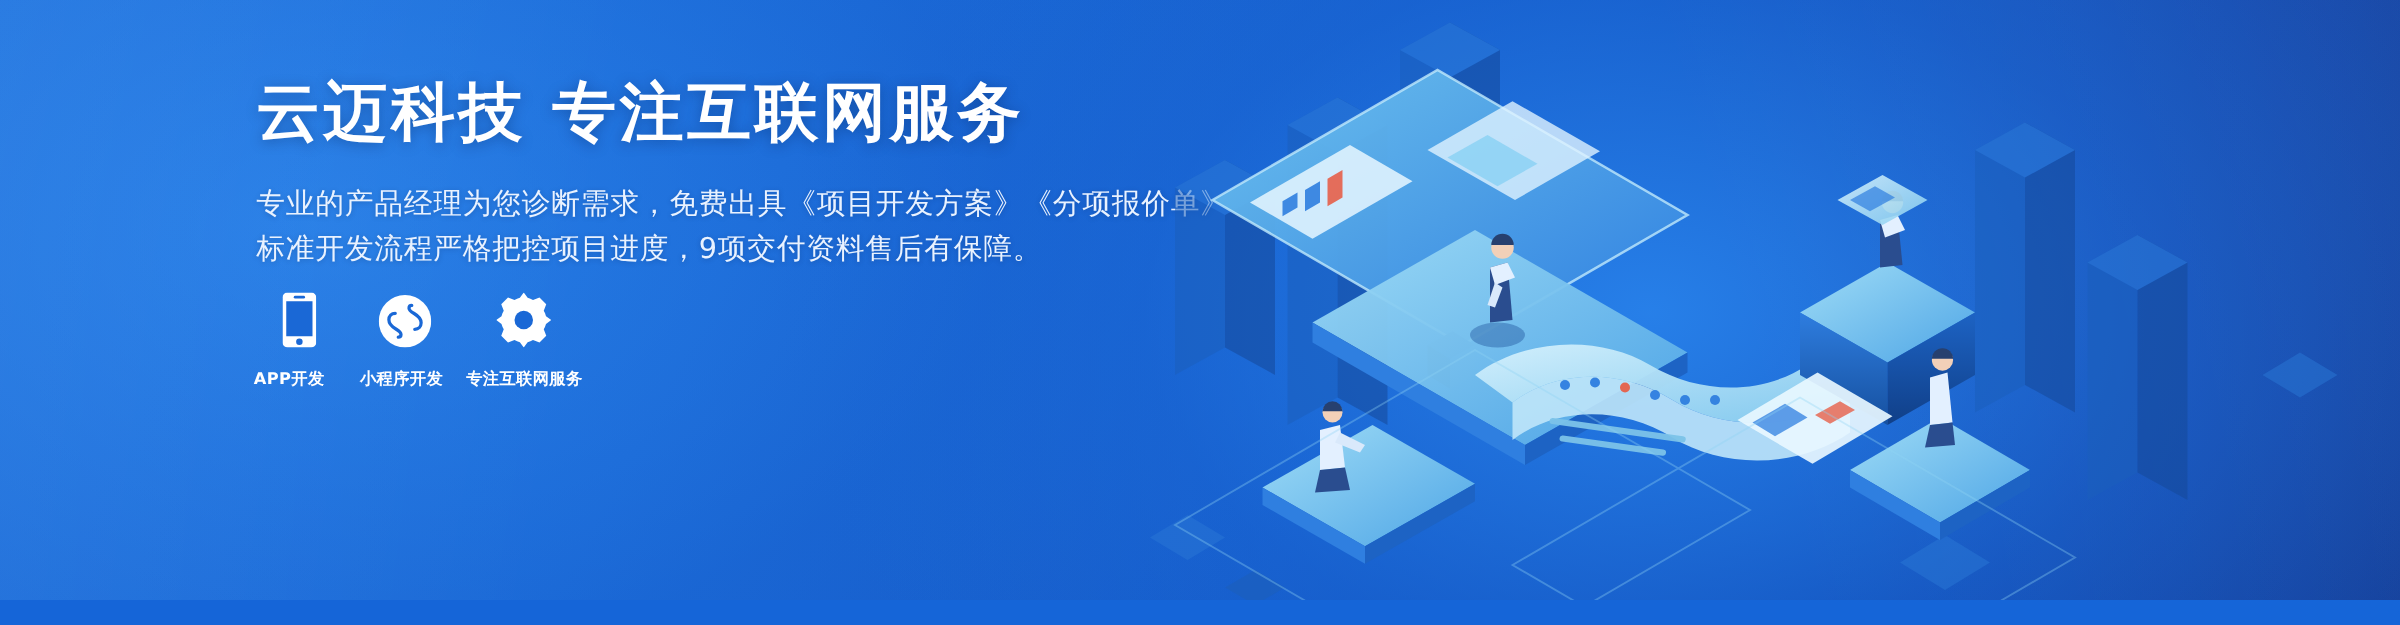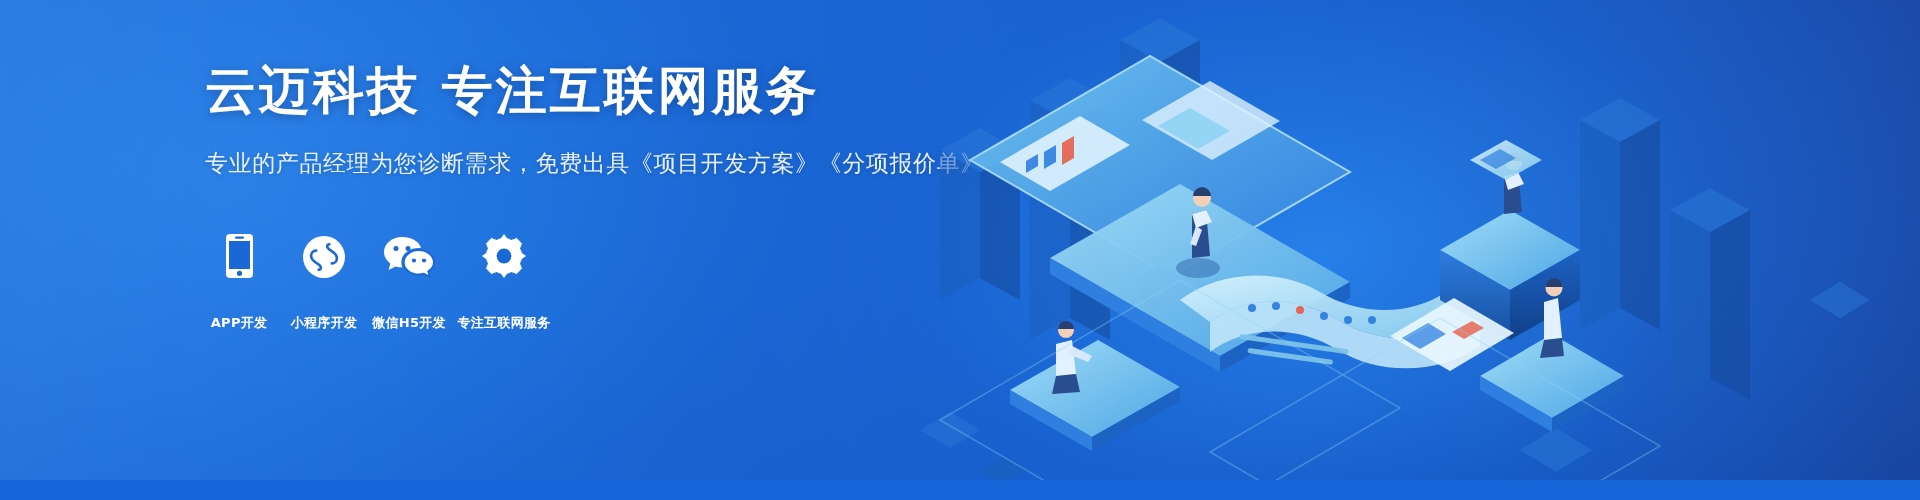--- a/index.html
+++ b/index.html
@@ -33,41 +33,42 @@
   }
   .subs{margin-top:24px;}
   .sub{
     font-size:23px;color:#e9f2ff;line-height:36px;letter-spacing:0.6px;
     white-space:nowrap;
     font-family:"DejaVu Sans","Liberation Sans",sans-serif;
     text-shadow:0 1px 4px rgba(2,30,80,0.25);
   }
   
   .services{position:absolute;left:203px;top:232px;display:flex;align-items:flex-end;}
-  .svc{display:flex;flex-direction:column;align-items:center;width:72px;margin-right:13px;gap:20px;}
+  .svc{display:flex;flex-direction:column;width:72px;margin-right:13px;}
   .svc .ico{height:46px;display:flex;align-items:flex-end;justify-content:center;}
   .svc .ico svg{display:block;fill:#ffffff;}
   .svc .lab{
     margin-top:16px;font-size:13px;font-weight:bold;color:#ffffff;white-space:nowrap;
     font-family:"DejaVu Sans","Liberation Sans",sans-serif;letter-spacing:.3px;
   }
   .svc.wide{width:92px;}
   
   .illus{position:absolute;left:880px;top:0;width:1040px;height:500px;}
   .illus svg{display:block;}
 </style>
 </head>
 <body>
 
 <div id="banner">
 
   <div class="left">
     <div class="title">云迈科技 专注互联网服务</div>
     <div class="subs">
       <div class="sub">专业的产品经理为您诊断需求，免费出具《项目开发方案》《分项报价单》</div>
+      <div class="sub">标准开发流程严格把控项目进度，9项交付资料售后有保障。</div>
     </div>
   </div>
 
   <div class="services">
 
     <div class="svc">
       <span class="ico">
         <svg width="27" height="44" viewBox="0 0 27 44">
           <rect x="0" y="0" width="27" height="44" rx="4" ry="4"></rect>
           <rect x="3" y="7" width="21" height="28" fill="#1a68d6"></rect>
@@ -82,34 +83,20 @@
       <span class="ico">
         <svg width="42" height="42" viewBox="0 0 42 42">
           <circle cx="21" cy="21" r="21"></circle>
           <path d="M13.2 14.6c-3.1 0-5.1 2.4-5.1 5.2 0 3.4 2.6 5.6 5.6 7.4 2.3 1.4 4.1 2.6 4.1 4.3 0 1.3-1 2.2-2.2 2.2" fill="none" stroke="#1a68d6" stroke-width="2.6" stroke-linecap="round"></path>
           <path d="M28.8 27.4c3.1 0 5.1-2.4 5.1-5.2 0-3.4-2.6-5.6-5.6-7.4-2.3-1.4-4.1-2.6-4.1-4.3 0-1.3 1-2.2 2.2-2.2" fill="none" stroke="#1a68d6" stroke-width="2.6" stroke-linecap="round"></path>
         </svg>
       </span>
       <span class="lab">小程序开发</span>
     </div>
 
-    <div class="svc">
-      <span class="ico">
-        <svg width="52" height="42" viewBox="0 0 52 42">
-          <path d="M19 1C9 1 1 7.7 1 16c0 4.6 2.5 8.7 6.4 11.4L5.6 34l7-3.6c1.9.6 3.9.9 6 .9h.7C18.6 29.7 18.3 28 18.3 26.3c0-8 7.7-14.4 17.2-14.4.9 0 1.7 0 2.5.2C36.4 5.4 28.5 1 19 1z"></path>
-          <circle cx="13" cy="12.6" r="2.5" fill="#1a68d6"></circle>
-          <circle cx="25" cy="12.6" r="2.5" fill="#1a68d6"></circle>
-          <path d="M51 26.3C51 19.5 44.2 14 35.8 14S20.6 19.5 20.6 26.3c0 6.8 6.8 12.3 15.2 12.3 1.8 0 3.5-.3 5.1-.8l6.1 3.2-1.6-5.6c3.4-2.3 5.6-5.6 5.6-9.1z"></path>
-          <path d="M51 26.3C51 19.5 44.2 14 35.8 14S20.6 19.5 20.6 26.3c0 6.8 6.8 12.3 15.2 12.3 1.8 0 3.5-.3 5.1-.8l6.1 3.2-1.6-5.6c3.4-2.3 5.6-5.6 5.6-9.1z" fill="none" stroke="#1a68d6" stroke-width="2"></path>
-          <circle cx="31" cy="24.5" r="2.1" fill="#1a68d6"></circle>
-          <circle cx="41" cy="24.5" r="2.1" fill="#1a68d6"></circle>
-        </svg>
-      </span>
-      <span class="lab">微信H5开发</span>
-    </div>
 
 
     <div class="svc wide">
       <span class="ico">
         <svg width="44" height="44" viewBox="0 0 44 44">
           <path d="M22 0l3.1 4.2a17.9 17.9 0 0 1 4.3 1.8L34.6 4l5.4 5.4-2 5.2c.8 1.3 1.4 2.8 1.8 4.3L44 22l-4.2 3.1a17.9 17.9 0 0 1-1.8 4.3l2 5.2-5.4 5.4-5.2-2c-1.3.8-2.8 1.4-4.3 1.8L22 44l-3.1-4.2a17.9 17.9 0 0 1-4.3-1.8l-5.2 2L4 34.6l2-5.2a17.9 17.9 0 0 1-1.8-4.3L0 22l4.2-3.1c.4-1.5 1-3 1.8-4.3l-2-5.2L9.4 4l5.2 2c1.3-.8 2.8-1.4 4.3-1.8L22 0z"></path>
           <circle cx="22" cy="22" r="7.4" fill="#1a68d6"></circle>
         </svg>
       </span>
       <span class="lab">专注互联网服务</span>

